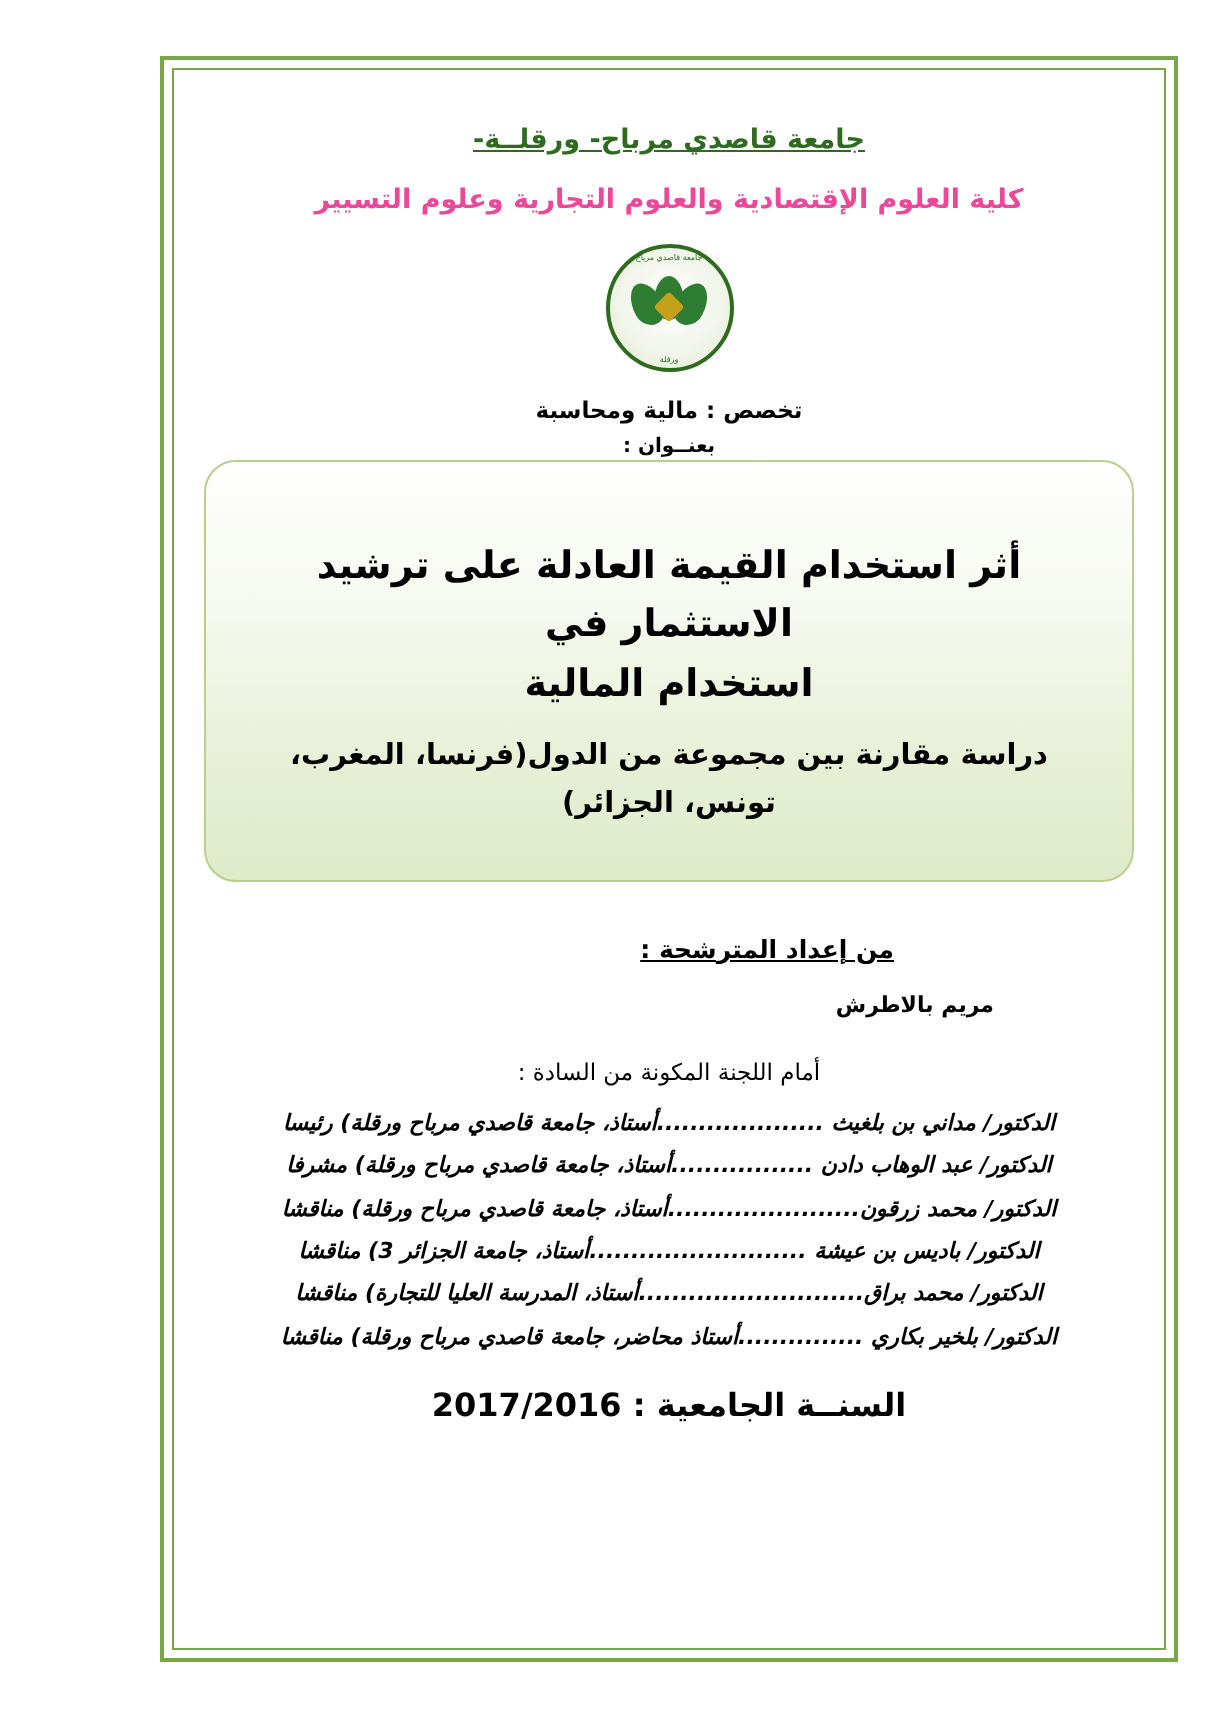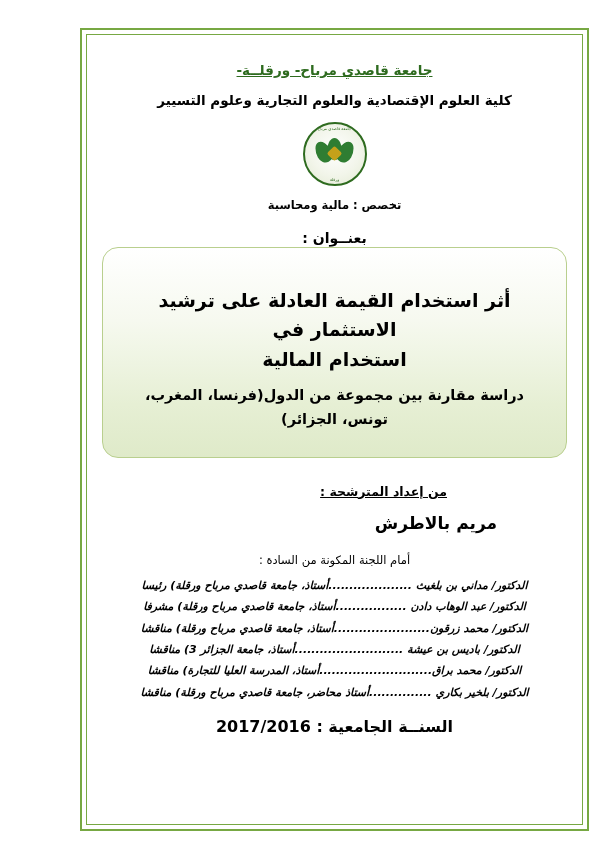--- a/index.html
+++ b/index.html
@@ -53,21 +53,21 @@
     font-size: 13.5px;
     font-weight: bold;
     color: #2e6b1f;
     text-decoration: underline;
     margin-top: 16px;
     letter-spacing: 0;
   }
   .faculty {
     font-size: 13.5px;
     font-weight: bold;
-    color: #000000;
+    color: #ec4899;
     margin-top: 14px;
   }
   .logo-wrap {
     margin-top: 14px;
     display: flex;
     justify-content: center;
   }
   .logo {
     width: 60px;
     height: 60px;
@@ -115,23 +115,23 @@
     font-size: 11.5px;
     font-weight: bold;
     margin-top: 16px;
   }
   .spec-line {
     font-size: 11.5px;
     font-weight: bold;
     margin-top: 12px;
   }
   .under-title {
-    font-size: 14px;
-    font-weight: bold;
-    margin-top: 18px;
+    font-size: 10px;
+    font-weight: bold;
+    margin-top: 6px;
     text-align: center;
   }
   .title-box {
     margin: 1px 0 0 0;
     border: 1px solid #b9cf8e;
     border-radius: 16px;
     background: linear-gradient(180deg, #ffffff 0%, #f6f9ef 35%, #e6efd4 75%, #dfeac9 100%);
     padding: 38px 18px 26px 18px;
     box-sizing: border-box;
   }
@@ -158,21 +158,21 @@
   }
   .author-label {
     font-size: 12.5px;
     font-weight: bold;
     text-decoration: underline;
     display: block;
     padding-right: 120px;
     text-align: right;
   }
   .author-name {
-    font-size: 17px;
+    font-size: 11px;
     font-weight: bold;
     margin-top: 14px;
     padding-right: 70px;
     text-align: right;
   }
   .jury-intro {
     font-size: 11.5px;
     font-weight: normal;
     margin-top: 20px;
     text-align: center;

